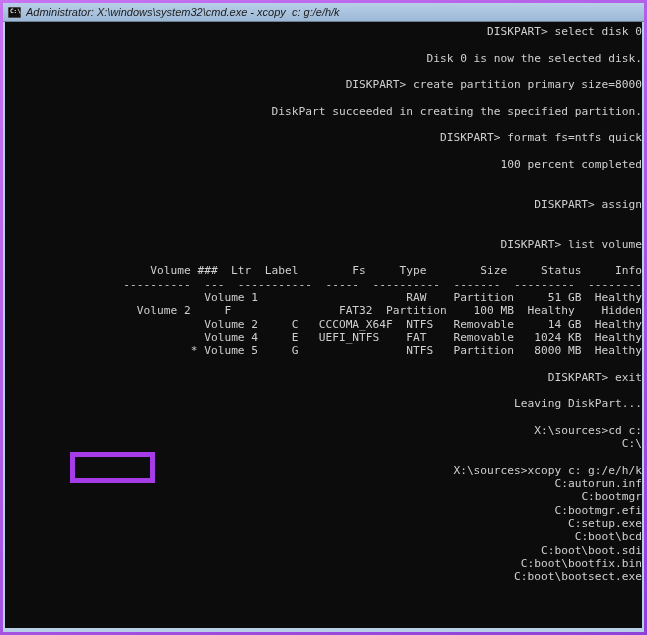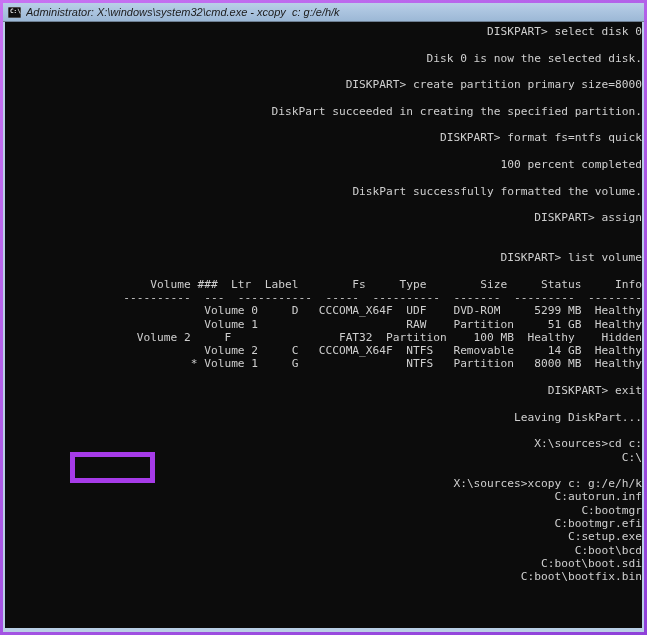--- a/index.html
+++ b/index.html
@@ -106,49 +106,49 @@
           <div class="console-line">Disk 0 is now the selected disk.</div>
           <div class="console-line"></div>
           <div class="console-line">DISKPART&gt; create partition primary size=8000</div>
           <div class="console-line"></div>
           <div class="console-line">DiskPart succeeded in creating the specified partition.</div>
           <div class="console-line"></div>
           <div class="console-line">DISKPART&gt; format fs=ntfs quick</div>
           <div class="console-line"></div>
           <div class="console-line">  100 percent completed</div>
           <div class="console-line"></div>
-          <div class="console-line">DiskPart successfully formatted the volume.</div>
           <div class="console-line"></div>
           <div class="console-line">DISKPART&gt; assign</div>
           <div class="console-line"></div>
           <div class="console-line"></div>
           <div class="console-line">DISKPART&gt; list volume</div>
           <div class="console-line"></div>
           <div class="console-line">  Volume ###  Ltr  Label        Fs     Type        Size     Status     Info</div>
           <div class="console-line">  ----------  ---  -----------  -----  ----------  -------  ---------  --------</div>
-          <div class="console-line">  Volume 0     D   CCCOMA_X64F  UDF    DVD-ROM     5299 MB  Healthy</div>
           <div class="console-line">  Volume 1                      RAW    Partition     51 GB  Healthy</div>
           <div class="console-line">  Volume 2     F                FAT32  Partition    100 MB  Healthy    Hidden</div>
           <div class="console-line">  Volume 2     C   CCCOMA_X64F  NTFS   Removable     14 GB  Healthy</div>
-          <div class="console-line">* Volume 1     G                NTFS   Partition   8000 MB  Healthy</div>
+          <div class="console-line">  Volume 4     E   UEFI_NTFS    FAT    Removable   1024 KB  Healthy</div>
+          <div class="console-line">* Volume 5     G                NTFS   Partition   8000 MB  Healthy</div>
           <div class="console-line"></div>
           <div class="console-line">DISKPART&gt; exit</div>
           <div class="console-line"></div>
           <div class="console-line">Leaving DiskPart...</div>
           <div class="console-line"></div>
           <div class="console-line">X:\sources&gt;cd c:</div>
           <div class="console-line">C:\</div>
           <div class="console-line"></div>
           <div class="console-line">X:\sources&gt;xcopy c: g:/e/h/k</div>
           <div class="console-line">C:autorun.inf</div>
           <div class="console-line">C:bootmgr</div>
           <div class="console-line">C:bootmgr.efi</div>
           <div class="console-line">C:setup.exe</div>
           <div class="console-line">C:boot\bcd</div>
           <div class="console-line">C:boot\boot.sdi</div>
           <div class="console-line">C:boot\bootfix.bin</div>
+          <div class="console-line">C:boot\bootsect.exe</div>
         </div>
     </div>
 
   </div>
 
   <div class="highlight-box"></div>
 </div>
 
 </body></html>

